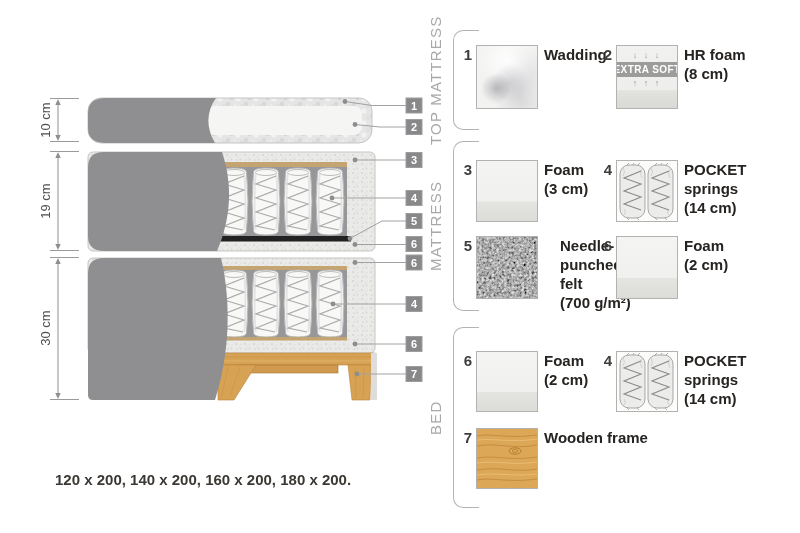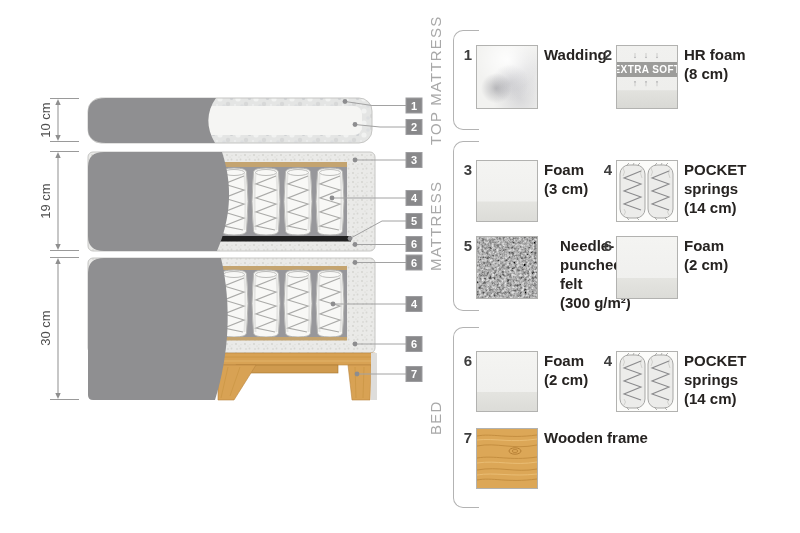--- a/index.html
+++ b/index.html
@@ -268,21 +268,21 @@
           <feFuncG type="linear" slope="1.5" intercept="-0.33"></feFuncG>
           <feFuncB type="linear" slope="1.5" intercept="-0.33"></feFuncB>
           <feFuncA type="linear" slope="0" intercept="1"></feFuncA>
         </feComponentTransfer>
       </filter>
       <rect width="60" height="61" filter="url(#feltTex)"></rect>
     </svg>
   </div>
   <div class="legend-label lbl-narrow" style="left:544px;top:236px;margin-left:16px;">
     <span>Needle-punched felt</span>
-    <span class="legend-size">(300 g/m²)</span>
+    <span class="legend-size">(700 g/m²)</span>
   </div>
 
   <div class="legend-num" style="left:592px;top:237px;">6</div>
   <div class="swatch foam-bg" style="left:616px;top:236px;height:63px;"></div>
   <div class="legend-label" style="left:684px;top:236px;">
     <span>Foam</span>
     <span class="legend-size">(2 cm)</span>
   </div>
 
   <div class="legend-num" style="left:452px;top:352px;">6</div>
@@ -321,14 +321,15 @@
       <path d="M0,7 C15,4 30,10 60,6 M0,17 C20,13 35,21 60,16 M0,29 C18,26 32,32 60,28 M0,41 C22,37 38,44 60,40 M0,51 C15,48 30,54 60,50" stroke="#c08a3c" stroke-width="1" fill="none" opacity="0.85"></path>
       <path d="M0,11 C18,9 34,14 60,10 M0,34 C20,31 36,37 60,33 M0,46 C18,43 34,48 60,45" stroke="#ecc27a" stroke-width="1" fill="none" opacity="0.8"></path>
       <ellipse cx="38" cy="22" rx="6" ry="3.2" fill="none" stroke="#b67f34" stroke-width="1"></ellipse>
       <ellipse cx="38" cy="22" rx="2.8" ry="1.5" fill="none" stroke="#b67f34" stroke-width="0.8"></ellipse>
     </svg>
   </div>
   <div class="legend-label lbl-wide" style="left:544px;top:428px;">
     <span>Wooden frame</span>
   </div>
 
+  <div id="footer-line2">120 x 200, 140 x 200, 160 x 200, 180 x 200.</div>
 
 </div>
 
 </body></html>

